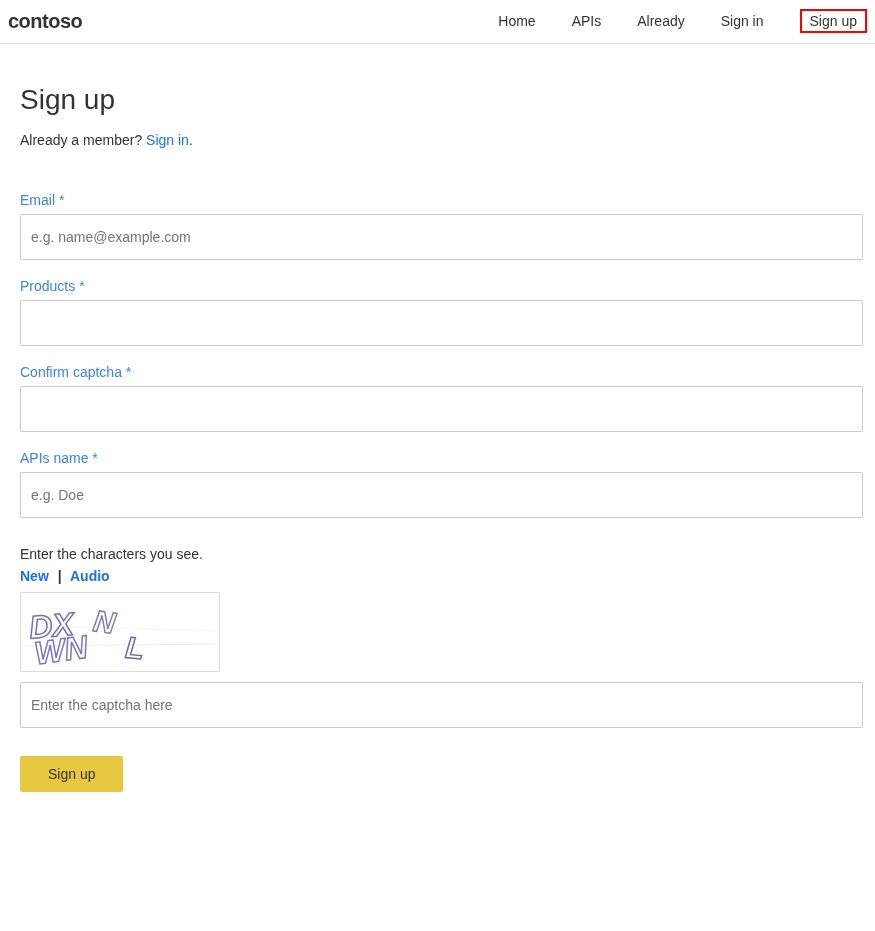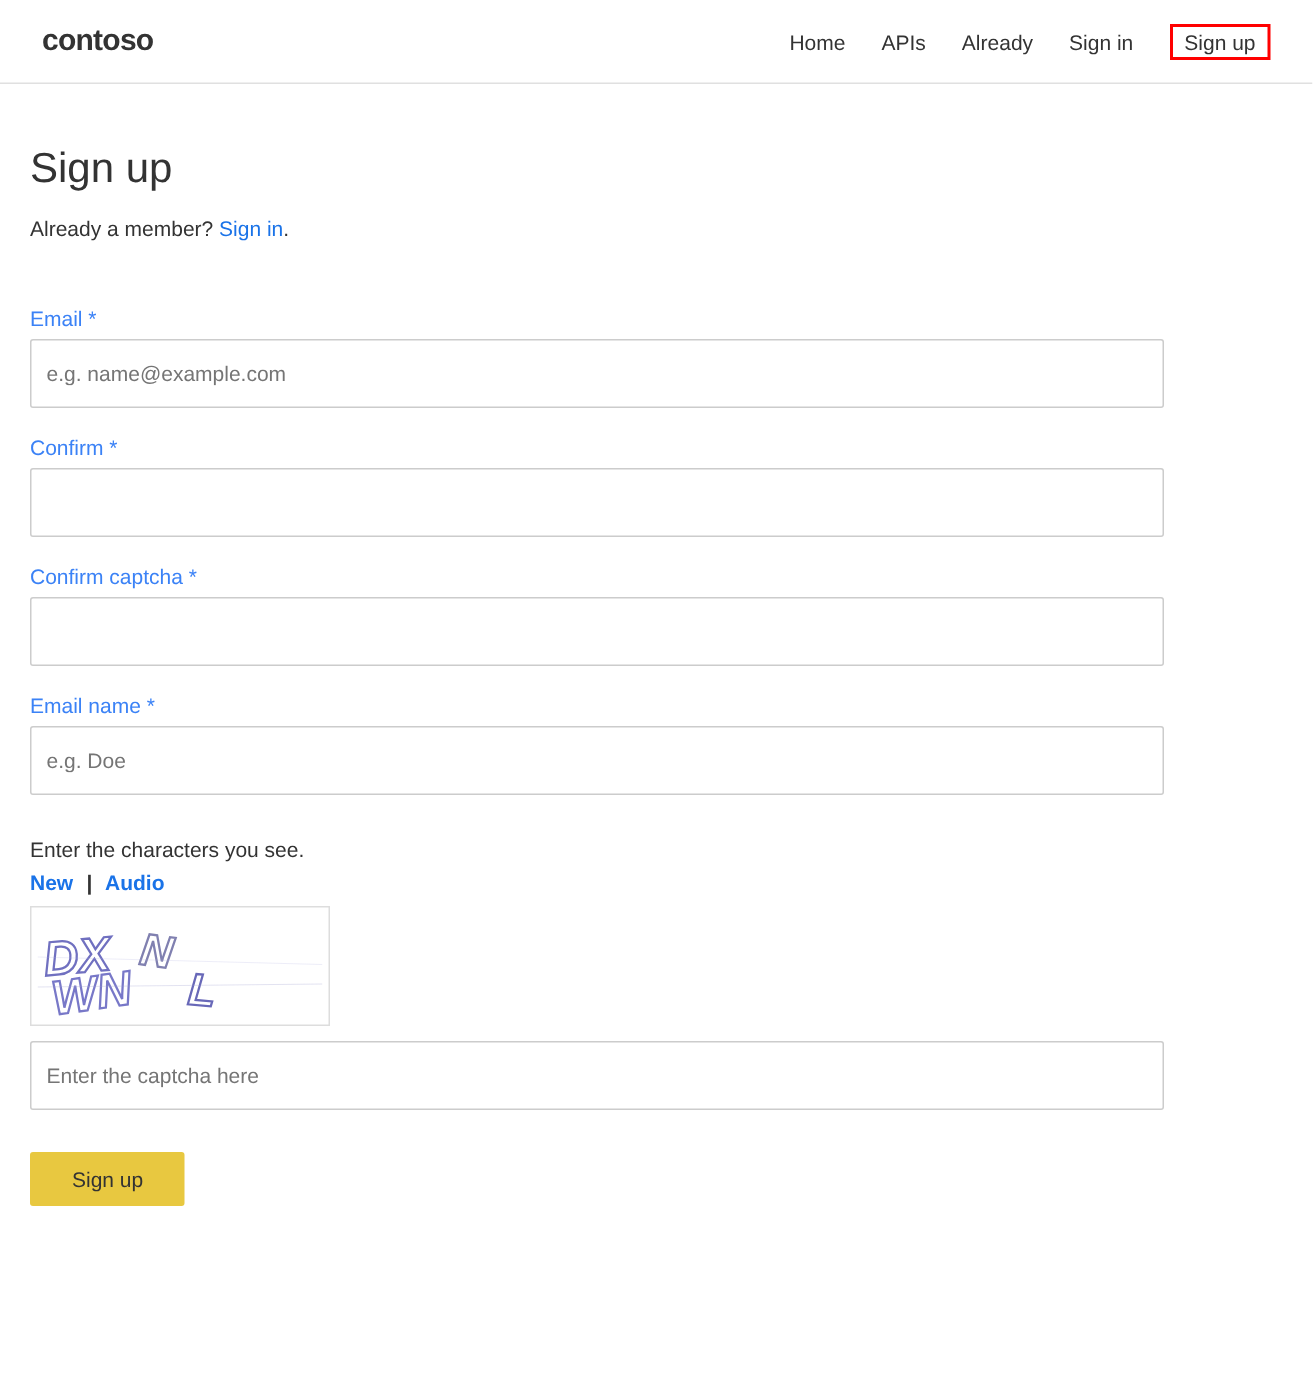--- a/index.html
+++ b/index.html
@@ -13,38 +13,38 @@
       font-size: 14px;
       color: #333;
       background: #fff;
       width: 875px;
       min-height: 931px;
     }
 
     
     header {
       display: flex;
-      align-items: center;
+      align-items: flex-end;
       justify-content: space-between;
-      padding: 10px 28px;
+      padding: 10px 8px;
       border-bottom: 1px solid #e0e0e0;
-      height: 56px;
+      height: 44px;
     }
 
     .logo {
       font-size: 20px;
       font-weight: bold;
       color: #333;
       letter-spacing: -0.5px;
     }
 
     nav {
       display: flex;
       align-items: center;
-      gap: 24px;
+      gap: 36px;
     }
 
     nav a {
       text-decoration: none;
       color: #333;
       font-size: 14px;
     }
 
     .nav-signup {
       border: 2px solid red !important;
@@ -82,21 +82,21 @@
     }
 
     .form-label {
       display: block;
       margin-bottom: 6px;
       font-size: 14px;
       color: #3b82f6;
     }
 
     .form-input {
-      width: 756px;
+      width: 843px;
       height: 38px;
       border: 1px solid #ccc;
       border-radius: 2px;
       padding: 22px 10px;
       font-size: 14px;
       color: #555;
       outline: none;
     }
 
     .captcha-section {
@@ -179,32 +179,32 @@
   </p>
 
   <form>
 
     <div class="form-group">
       <label class="form-label">Email *</label>
       <input type="email" class="form-input" placeholder="e.g. name@example.com" style="">
     </div>
 
     <div class="form-group">
-      <label class="form-label">Confirm *</label>
+      <label class="form-label">Products *</label>
       <input type="password" class="form-input" style="">
     </div>
 
     <div class="form-group">
       <label class="form-label">Confirm captcha *</label>
       <input type="password" class="form-input" style="">
     </div>
 
 
     <div class="form-group">
-      <label class="form-label">Email name *</label>
+      <label class="form-label">APIs name *</label>
       <input type="text" class="form-input" placeholder="e.g. Doe" style="">
     </div>
 
     <div class="captcha-section">
       <p class="captcha-label">Enter the characters you see.</p>
       <div class="captcha-links">
         <a href="#">New</a>
         <span class="separator">|</span>
         <a href="#">Audio</a>
       </div>

